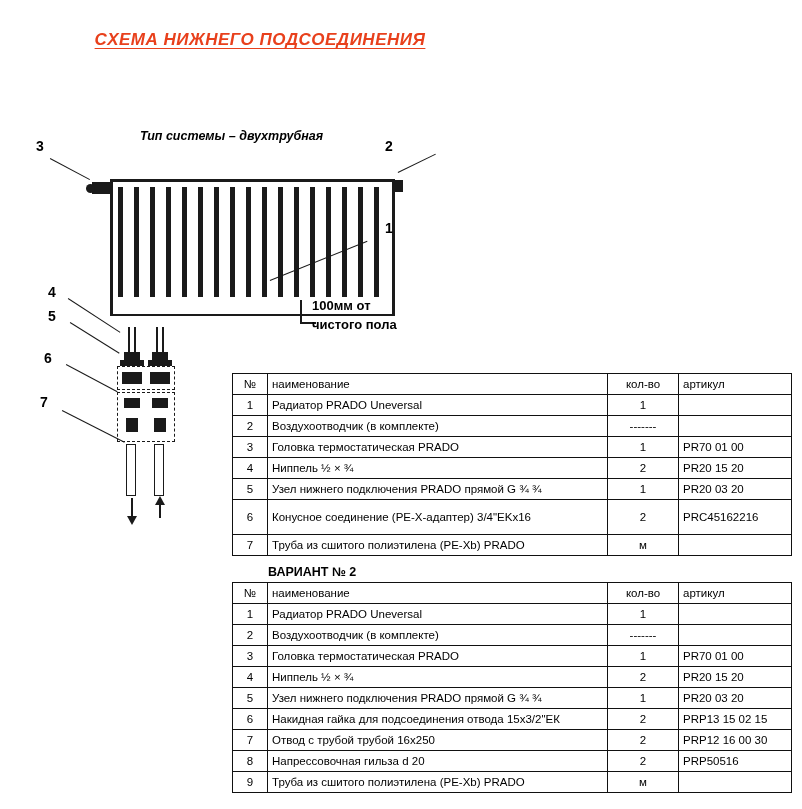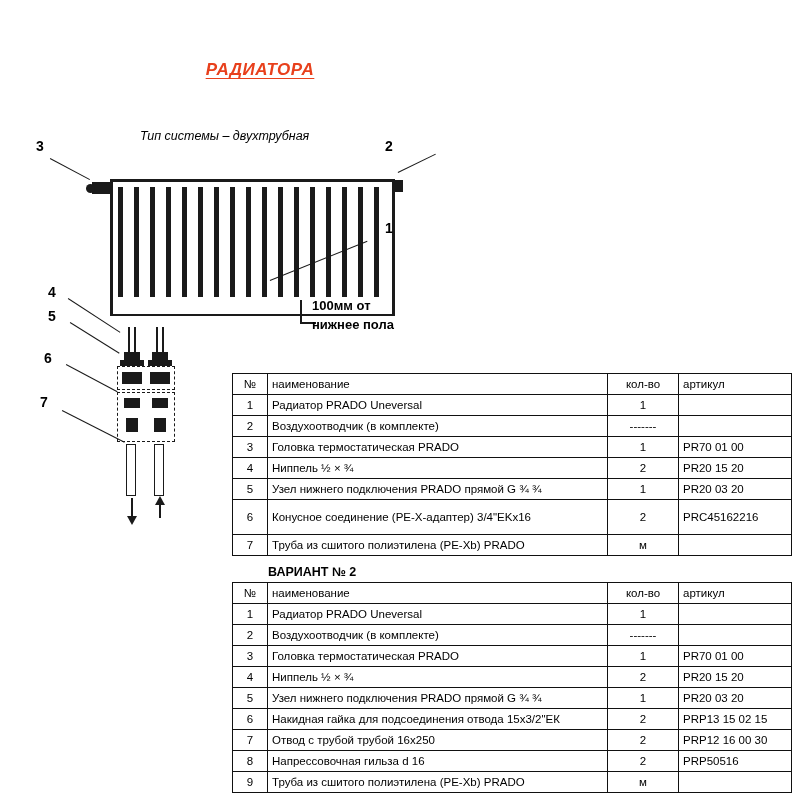--- a/index.html
+++ b/index.html
@@ -42,21 +42,21 @@
     top: 100px;
     width: 470px;
     height: 460px;
   }
   .note {
     position: absolute;
     left: 140px;
     top: 28px;
     font-size: 12.5px;
     font-style: italic;
-    font-weight: normal;
+    font-weight: bold;
     line-height: 17px;
     white-space: nowrap;
   }
   
   .rad-outer {
     position: absolute;
     left: 110px;
     top: 79px;
     width: 285px;
     height: 148px;
@@ -207,22 +207,21 @@
   table.spec td.c-num { width: 26px; text-align: center; }
   table.spec td.c-qty { width: 62px; text-align: center; }
   table.spec td.c-art { width: 104px; text-align: left; }
   table.spec tr.hdr td { font-weight: normal; }
   table.spec td.tall { height: 30px; }
 </style>
 </head>
 <body>
 
 <div class="title">
-  <br>
-  <span class="l2">РАДИАТОРА</span>
+  <span class="l1">СХЕМА НИЖНЕГО ПОДСОЕДИНЕНИЯ</span><br>
 </div>
 
 <div class="diagram">
 
   <div class="note">
     <div>Тип системы – двухтрубная</div>
   </div>
 
   <div class="rad-outer"></div>
   <div class="rad-inner" id="fins">
@@ -254,21 +253,21 @@
 
   <div class="lead" style="left:398px; top:72px; width:42px; transform:rotate(-26deg); transform-origin:left center;"></div>
   <div class="num" style="left:385px; top:38px;">2</div>
 
   <div class="lead" style="left:50px; top:58px; width:45px; transform:rotate(28deg); transform-origin:left center;"></div>
   <div class="num" style="left:36px; top:38px;">3</div>
 
   <div class="floor-arrow"></div>
   <div class="floor-text">
     <div>100мм  от</div>
-    <div>нижнее пола</div>
+    <div>чистого пола</div>
   </div>
 
   <div class="pipe" style="left:128px; top:227px; height:26px;"></div>
   <div class="pipe" style="left:156px; top:227px; height:26px;"></div>
 
   <div class="blk" style="left:124px; top:252px; width:16px; height:8px;"></div>
   <div class="blk" style="left:152px; top:252px; width:16px; height:8px;"></div>
 
   <div class="blk" style="left:120px; top:260px; width:24px; height:6px;"></div>
   <div class="blk" style="left:148px; top:260px; width:24px; height:6px;"></div>
@@ -405,21 +404,21 @@
         <td class="c-art">PRP13 15 02 15</td>
       </tr>
       <tr>
         <td class="c-num">7</td>
         <td>Отвод с трубой трубой 16х250</td>
         <td class="c-qty">2</td>
         <td class="c-art">PRP12 16 00 30</td>
       </tr>
       <tr>
         <td class="c-num">8</td>
-        <td>Напрессовочная гильза d 16</td>
+        <td>Напрессовочная гильза d 20</td>
         <td class="c-qty">2</td>
         <td class="c-art">PRP50516</td>
       </tr>
       <tr>
         <td class="c-num">9</td>
         <td>Труба из сшитого полиэтилена (PE-Xb) PRADO</td>
         <td class="c-qty">м</td>
         <td class="c-art"></td>
       </tr>
     </tbody>

